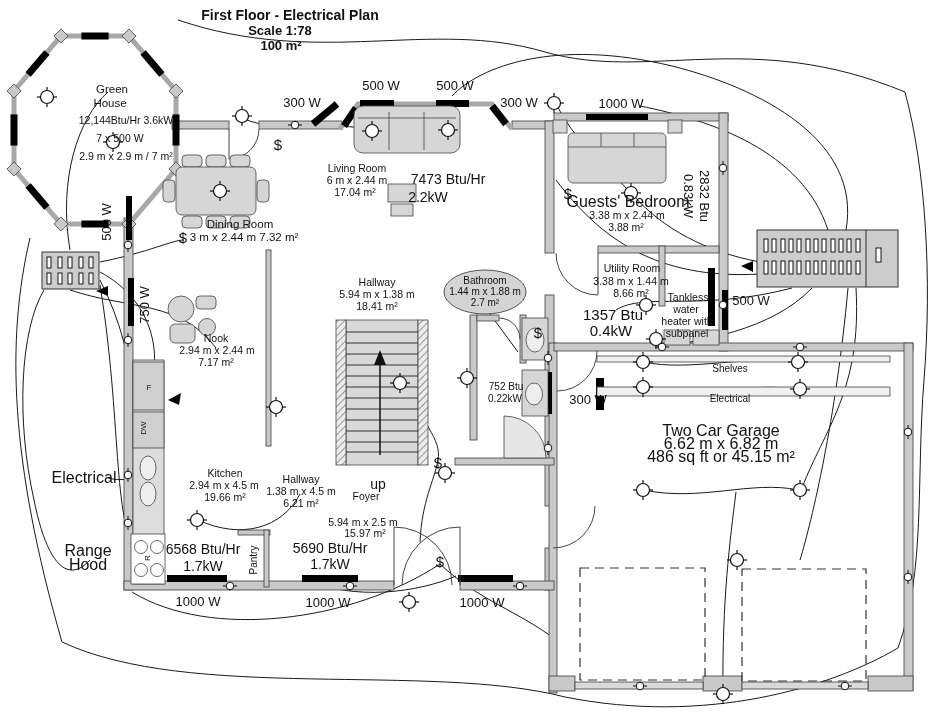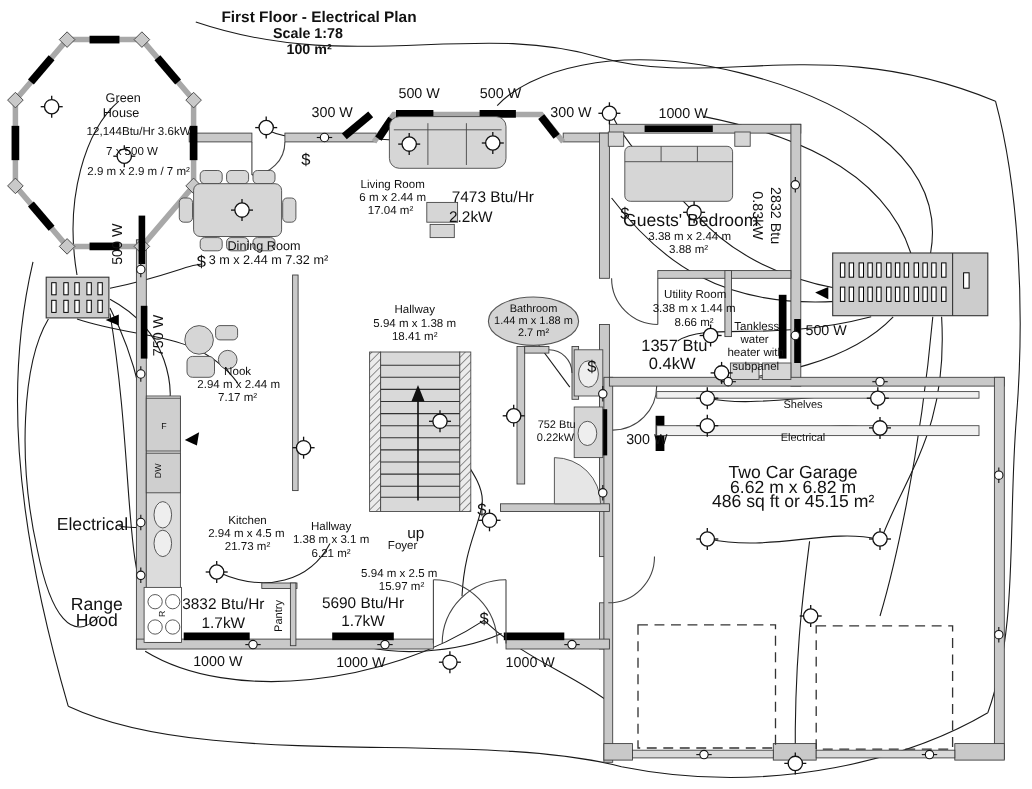--- a/index.html
+++ b/index.html
@@ -405,33 +405,33 @@
 <div class="lb s10" style="left:730px;top:369px">Shelves</div>
 <div class="lb s10" style="left:730px;top:399px">Electrical</div>
 <div class="lb s11" style="left:721px;top:431px">Two Car Garage</div>
 <div class="lb s11" style="left:721px;top:444px">6.62 m x 6.82 m</div>
 <div class="lb s11" style="left:721px;top:457px">486 sq ft or 45.15 m²</div>
 
 <div class="lb s11" style="left:84px;top:478px">Electrical</div>
 
 <div class="lb" style="left:225px;top:473px">Kitchen</div>
 <div class="lb" style="left:224px;top:485px">2.94 m x 4.5 m</div>
-<div class="lb" style="left:225px;top:497px">21.73 m²</div>
+<div class="lb" style="left:225px;top:497px">19.66 m²</div>
 
 <div class="lb" style="left:301px;top:479px">Hallway</div>
-<div class="lb" style="left:301px;top:491px">1.38 m x 3.1 m</div>
+<div class="lb" style="left:301px;top:491px">1.38 m x 4.5 m</div>
 <div class="lb" style="left:301px;top:503px">6.21 m²</div>
 
 <div class="lb" style="left:366px;top:496px">Foyer</div>
 <div class="lb" style="left:363px;top:522px">5.94 m x 2.5 m</div>
 <div class="lb" style="left:365px;top:533px">15.97 m²</div>
 
 <div class="lb s14" style="left:378px;top:484px">up</div>
 
-<div class="lb s14" style="left:203px;top:549px">3832 Btu/Hr</div>
+<div class="lb s14" style="left:203px;top:549px">6568 Btu/Hr</div>
 <div class="lb s14" style="left:203px;top:566px">1.7kW</div>
 <div class="lb s14" style="left:330px;top:548px">5690 Btu/Hr</div>
 <div class="lb s14" style="left:330px;top:564px">1.7kW</div>
 
 <div class="lb s11" style="left:88px;top:551px">Range</div>
 <div class="lb s11" style="left:88px;top:565px">Hood</div>
 <div class="lb s10 vrt" style="left:254px;top:560px">Pantry</div>
 
 <div class="lb s8" style="left:149px;top:388px">F</div>
 <div class="lb s8 vrt" style="left:144px;top:428px">DW</div>

